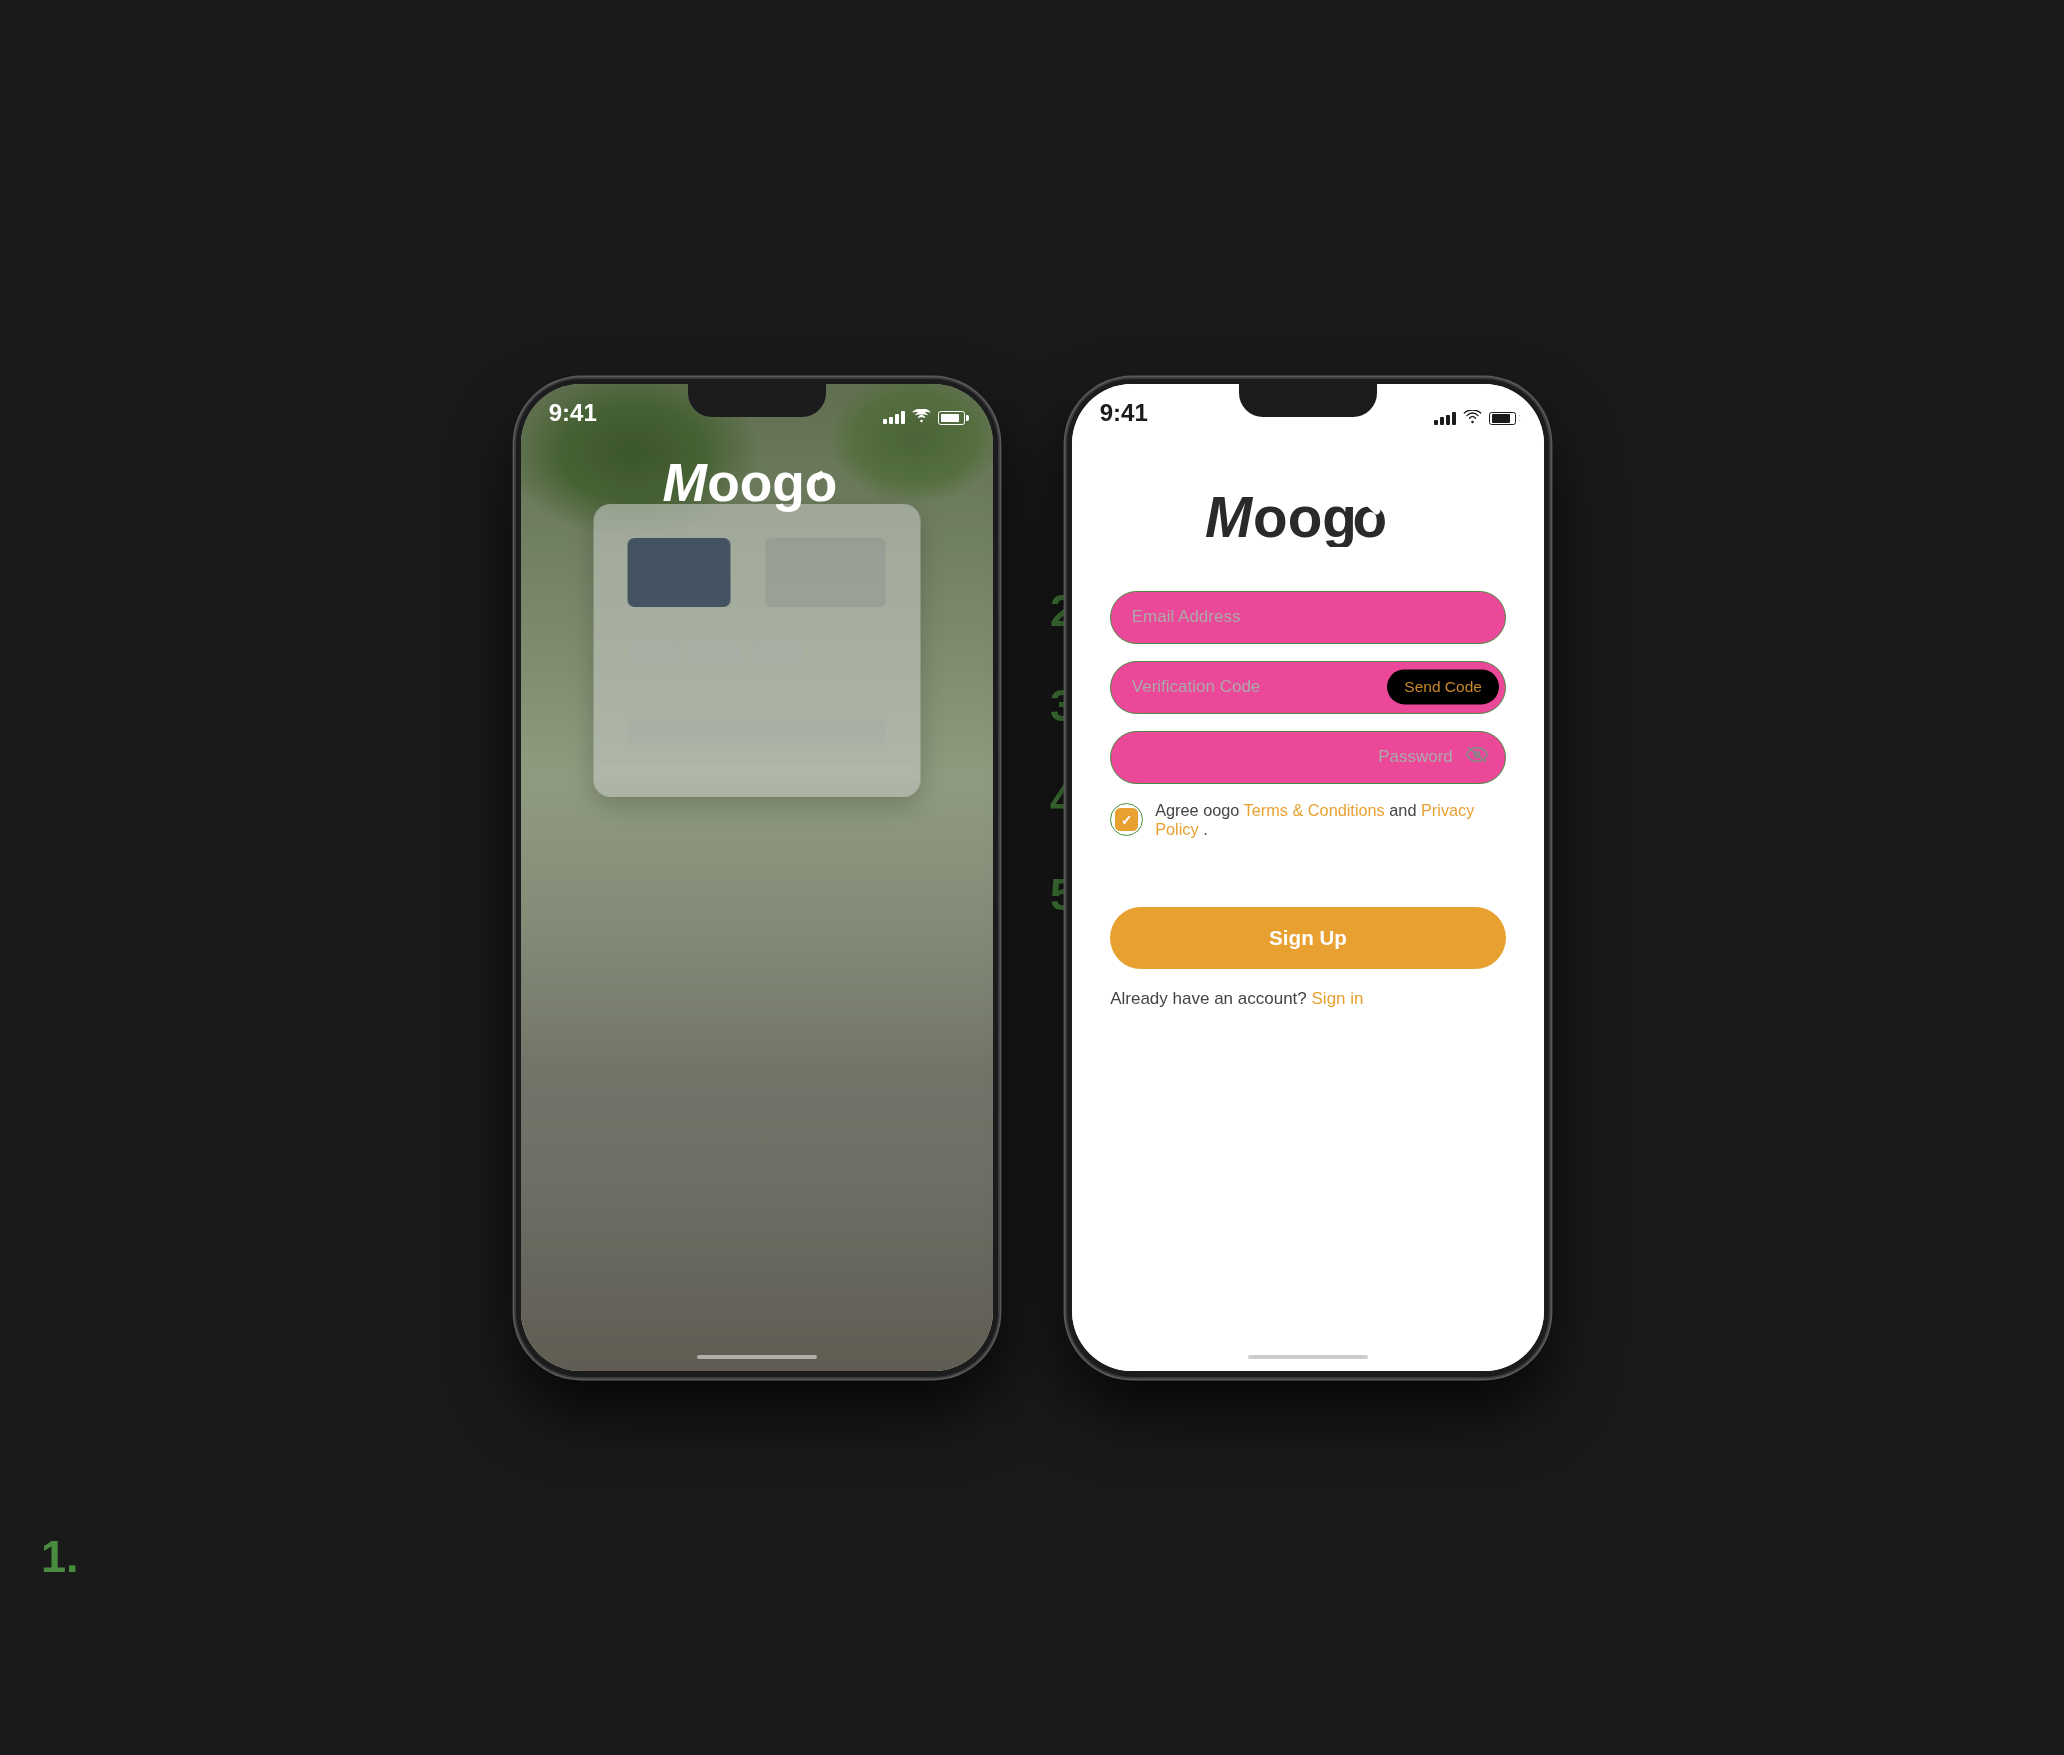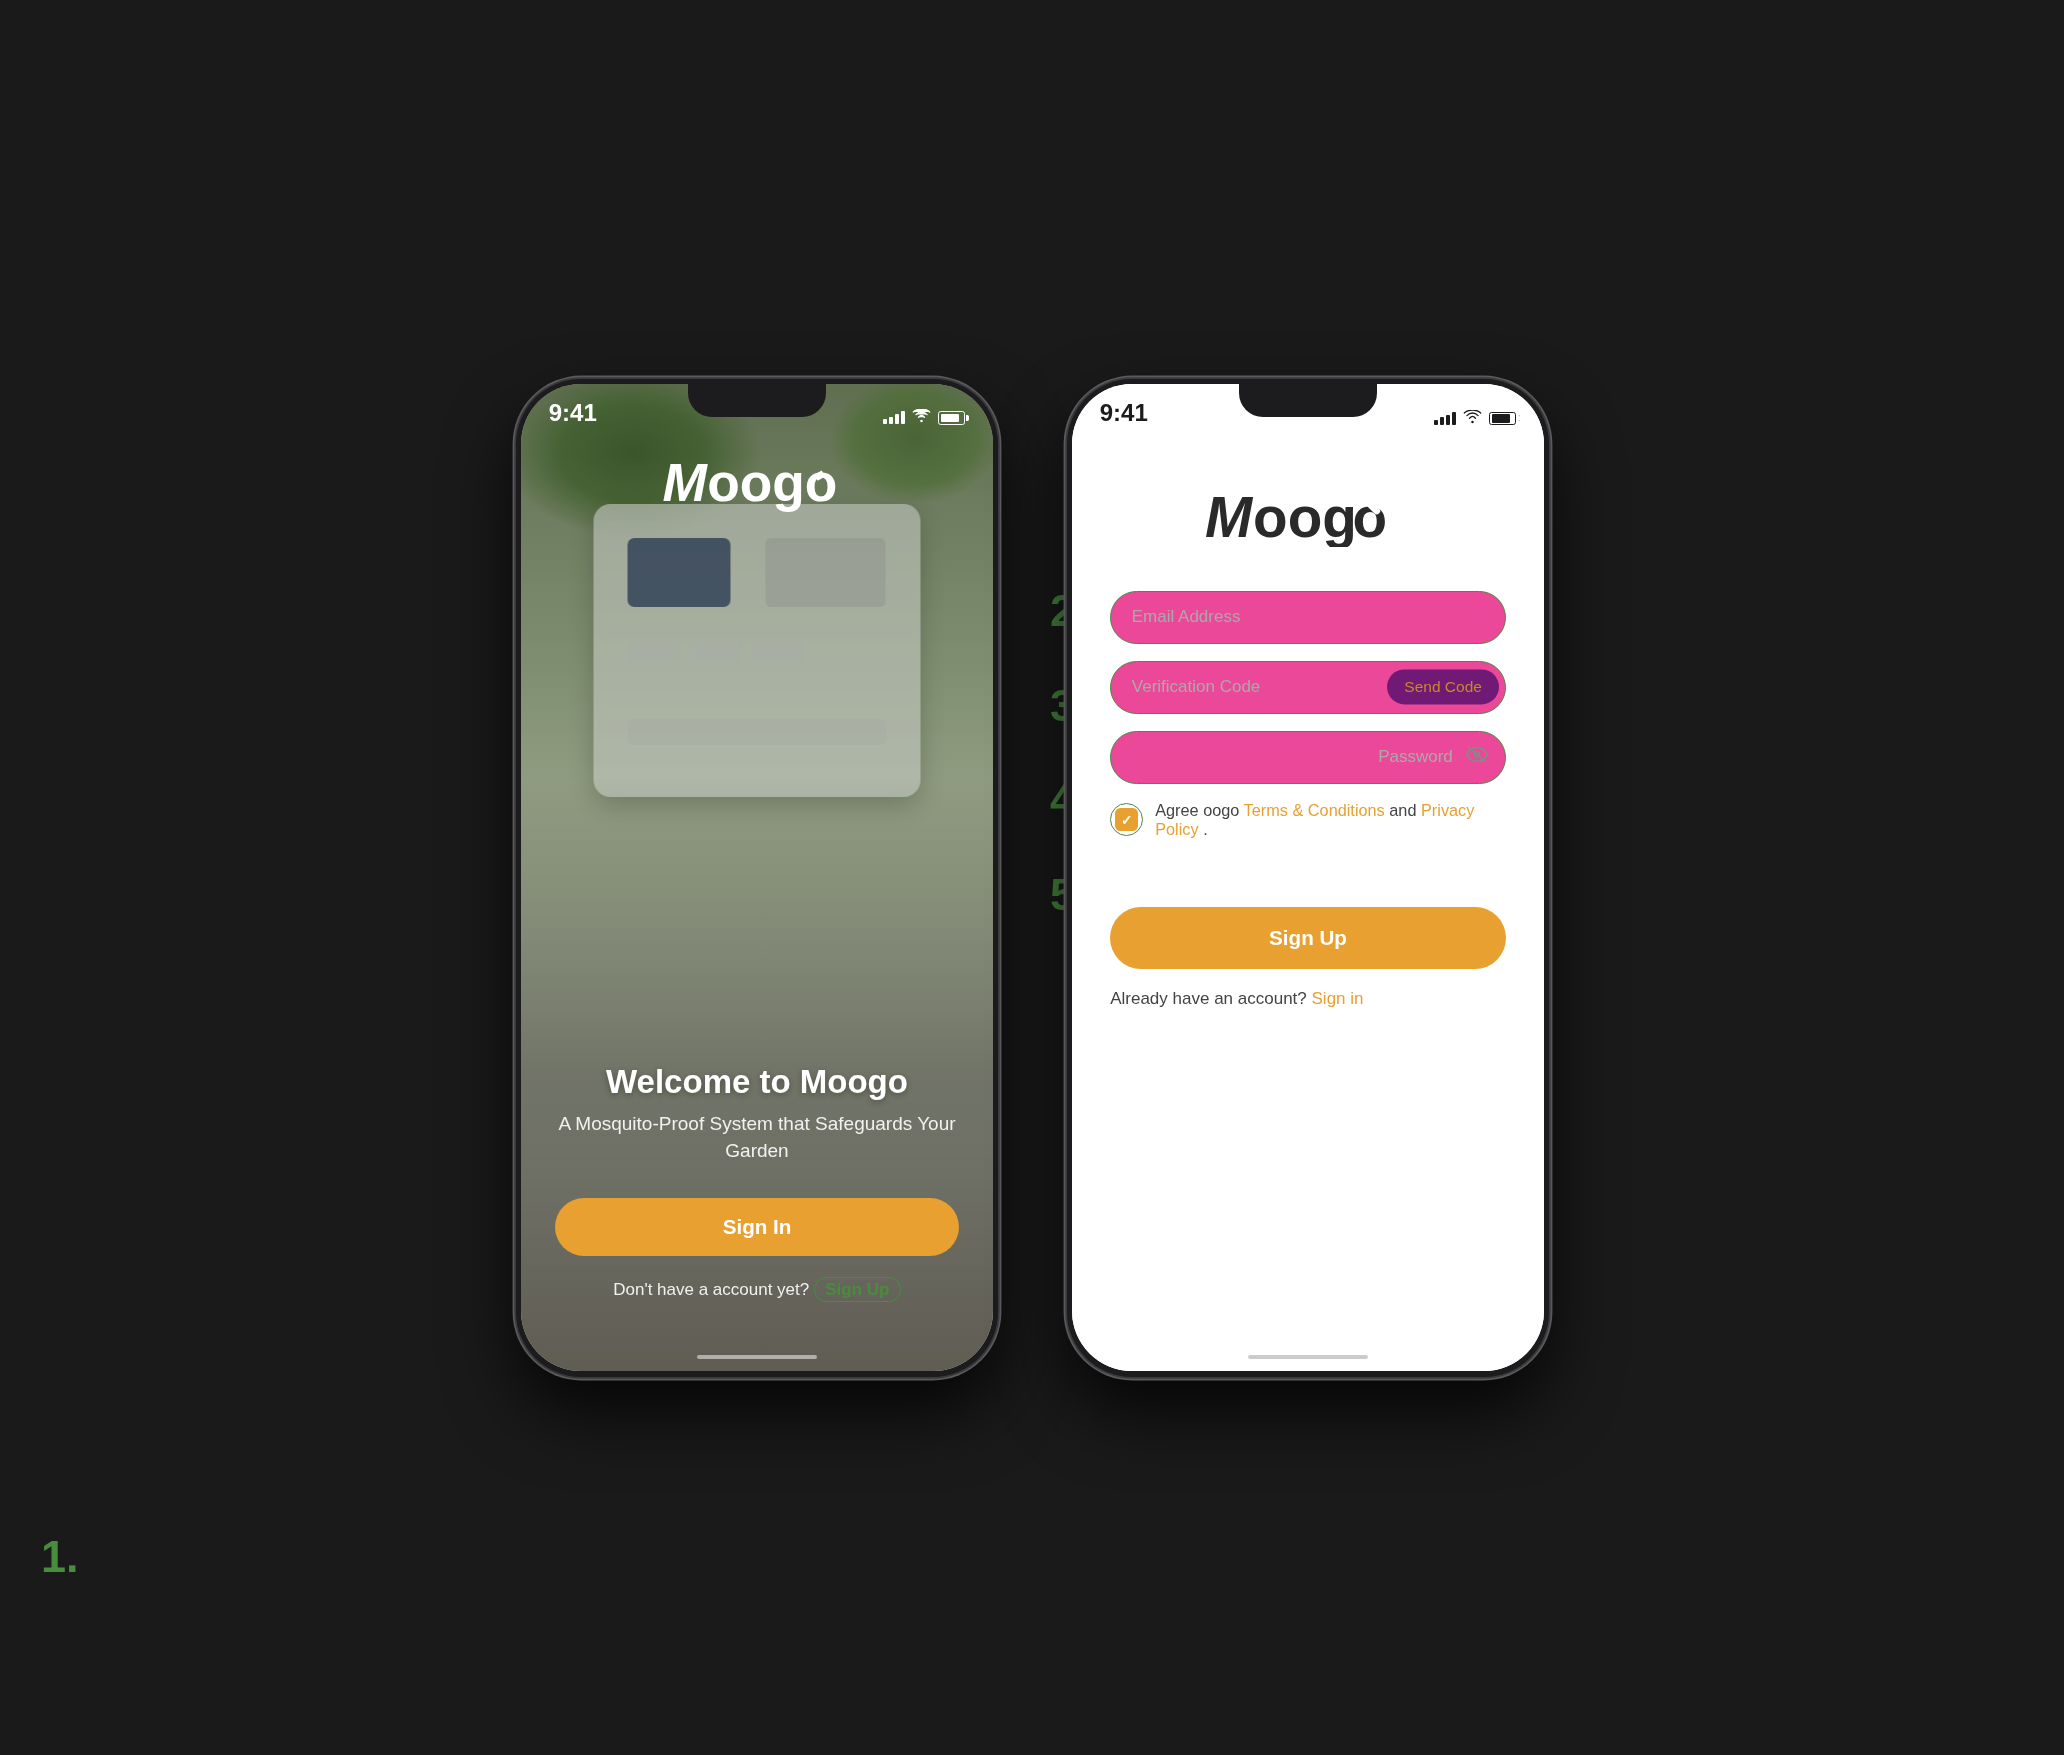--- a/index.html
+++ b/index.html
@@ -345,21 +345,21 @@
 
     .verification-wrapper {
       position: relative;
     }
 
     .send-code-btn {
       position: absolute;
       right: 6.9px;
       top: 50%;
       transform: translateY(-50%);
-      background: #701a75;
+      background: #000000;
       border: none;
       border-radius: 26px;
       padding: 8.6px 17px;
       font-size: 15.5px;
       color: #c8882a;
       cursor: pointer;
       font-weight: 500;
     }
 
     .password-wrapper {
@@ -536,29 +536,20 @@
 
           <text x="0" y="56" font-family="-apple-system,sans-serif" font-size="62" font-weight="900" fill="white" font-style="italic">M</text>
 
           <text x="52" y="56" font-family="-apple-system,sans-serif" font-size="62" font-weight="900" fill="white">oogo</text>
 
           <rect x="178" y="22" width="10" height="8" fill="white" transform="rotate(-30 183 26)"></rect>
         </svg>
       </div>
     </div>
 
-    <div class="phone1-bottom">
-      <h1 class="welcome-title">Welcome to Moogo</h1>
-      <p class="welcome-subtitle">A Mosquito-Proof System that Safeguards Your Garden</p>
-      <button class="btn-signin">Sign In</button>
-      <div class="dont-have-account">
-        <span>Don't have a account yet?</span>
-        <span class="signup-link-circled">Sign Up</span>
-      </div>
-    </div>
 
     <div style="position:absolute;bottom:12px;left:50%;transform:translateX(-50%);width:120px;height:4.3px;background:rgba(255,255,255,0.5);border-radius:2.6px;"></div>
   </div>
 </div>
 
 <div class="phone phone2">
 
   <div class="phone-inner">
 
     <div class="notch"></div>

